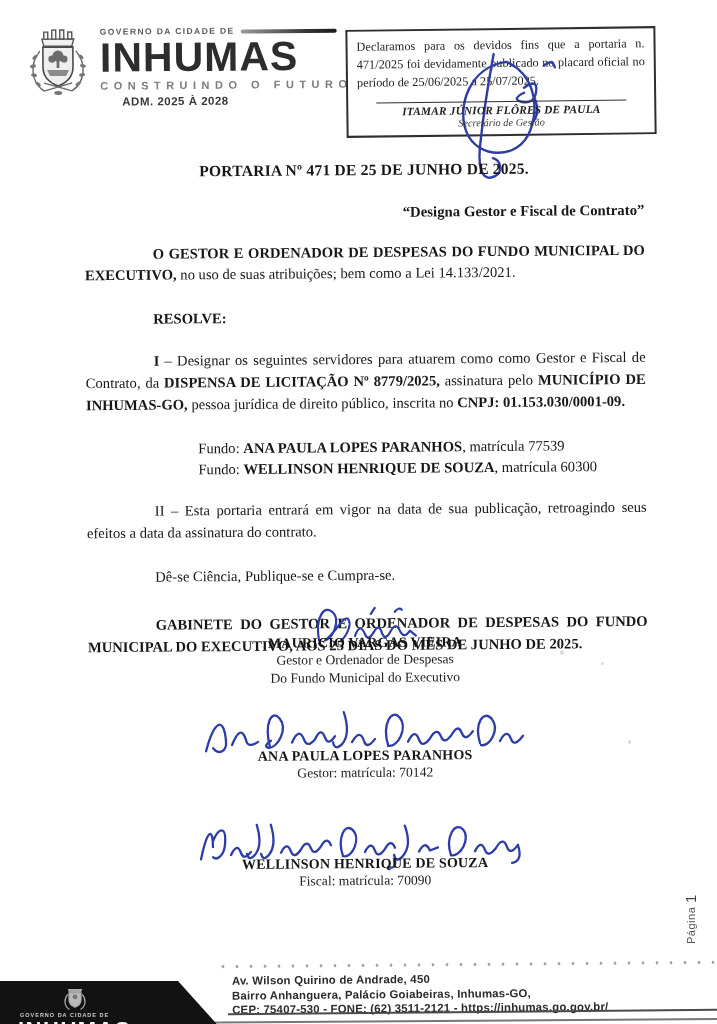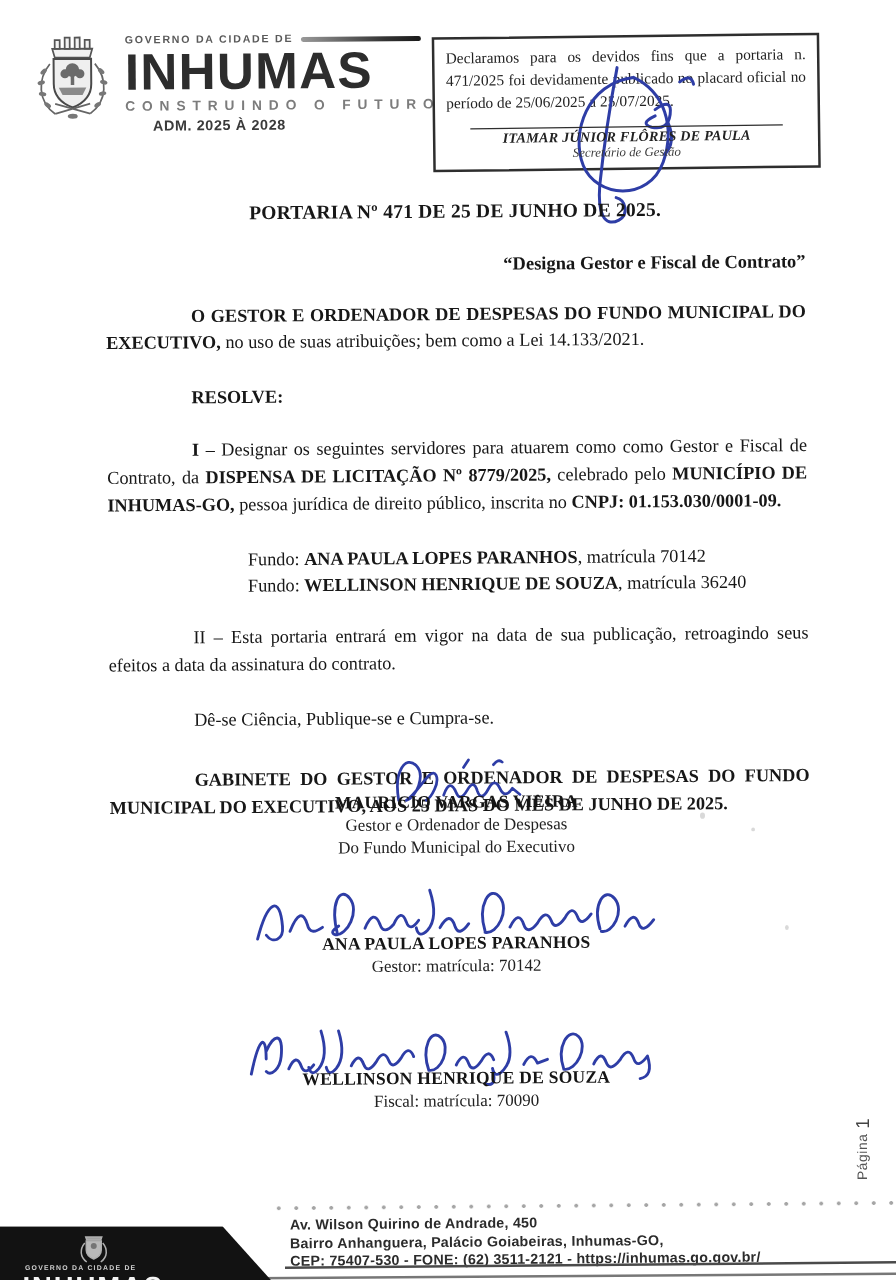--- a/index.html
+++ b/index.html
@@ -159,25 +159,25 @@
   </div>
 
   <div class="content tilt">
     <div class="doc-title">PORTARIA Nº 471 DE 25 DE JUNHO DE 2025.</div>
     <div class="doc-subtitle">“Designa Gestor e Fiscal de Contrato”</div>
 
     <p class="para"><b>O GESTOR E ORDENADOR DE DESPESAS DO FUNDO MUNICIPAL DO EXECUTIVO,</b><span> no uso de suas atribuições; bem como a Lei 14.133/2021.</span></p>
 
     <p class="resolve">RESOLVE:</p>
 
-    <p class="para"><b>I</b><span> – Designar os seguintes servidores para atuarem como como Gestor e Fiscal de Contrato, da </span><b>DISPENSA DE LICITAÇÃO Nº 8779/2025,</b><span> celebrado pelo </span><b>MUNICÍPIO DE INHUMAS-GO,</b><span> pessoa jurídica de direito público, inscrita no </span><b>CNPJ: 01.153.030/0001-09.</b></p>
+    <p class="para"><b>I</b><span> – Designar os seguintes servidores para atuarem como como Gestor e Fiscal de Contrato, da </span><b>DISPENSA DE LICITAÇÃO Nº 8779/2025,</b><span> assinatura pelo </span><b>MUNICÍPIO DE INHUMAS-GO,</b><span> pessoa jurídica de direito público, inscrita no </span><b>CNPJ: 01.153.030/0001-09.</b></p>
 
     <div class="servers">
-      <div><span>Fundo: </span><b>ANA PAULA LOPES PARANHOS</b><span>, matrícula 70142</span></div>
-      <div><span>Fundo: </span><b>WELLINSON HENRIQUE DE SOUZA</b><span>, matrícula 36240</span></div>
+      <div><span>Fundo: </span><b>ANA PAULA LOPES PARANHOS</b><span>, matrícula 77539</span></div>
+      <div><span>Fundo: </span><b>WELLINSON HENRIQUE DE SOUZA</b><span>, matrícula 60300</span></div>
     </div>
 
     <p class="para">II – Esta portaria entrará em vigor na data de sua publicação, retroagindo seus efeitos a data da assinatura do contrato.</p>
 
     <p class="closing">Dê-se Ciência, Publique-se e Cumpra-se.</p>
 
     <p class="gabinete">GABINETE DO GESTOR E ORDENADOR DE DESPESAS DO FUNDO MUNICIPAL DO EXECUTIVO, AOS 25 DIAS DO MÊS DE JUNHO DE 2025.</p>
   </div>
 
   <div class="sig-block tilt" style="left:190px;top:596px;width:350px;">

